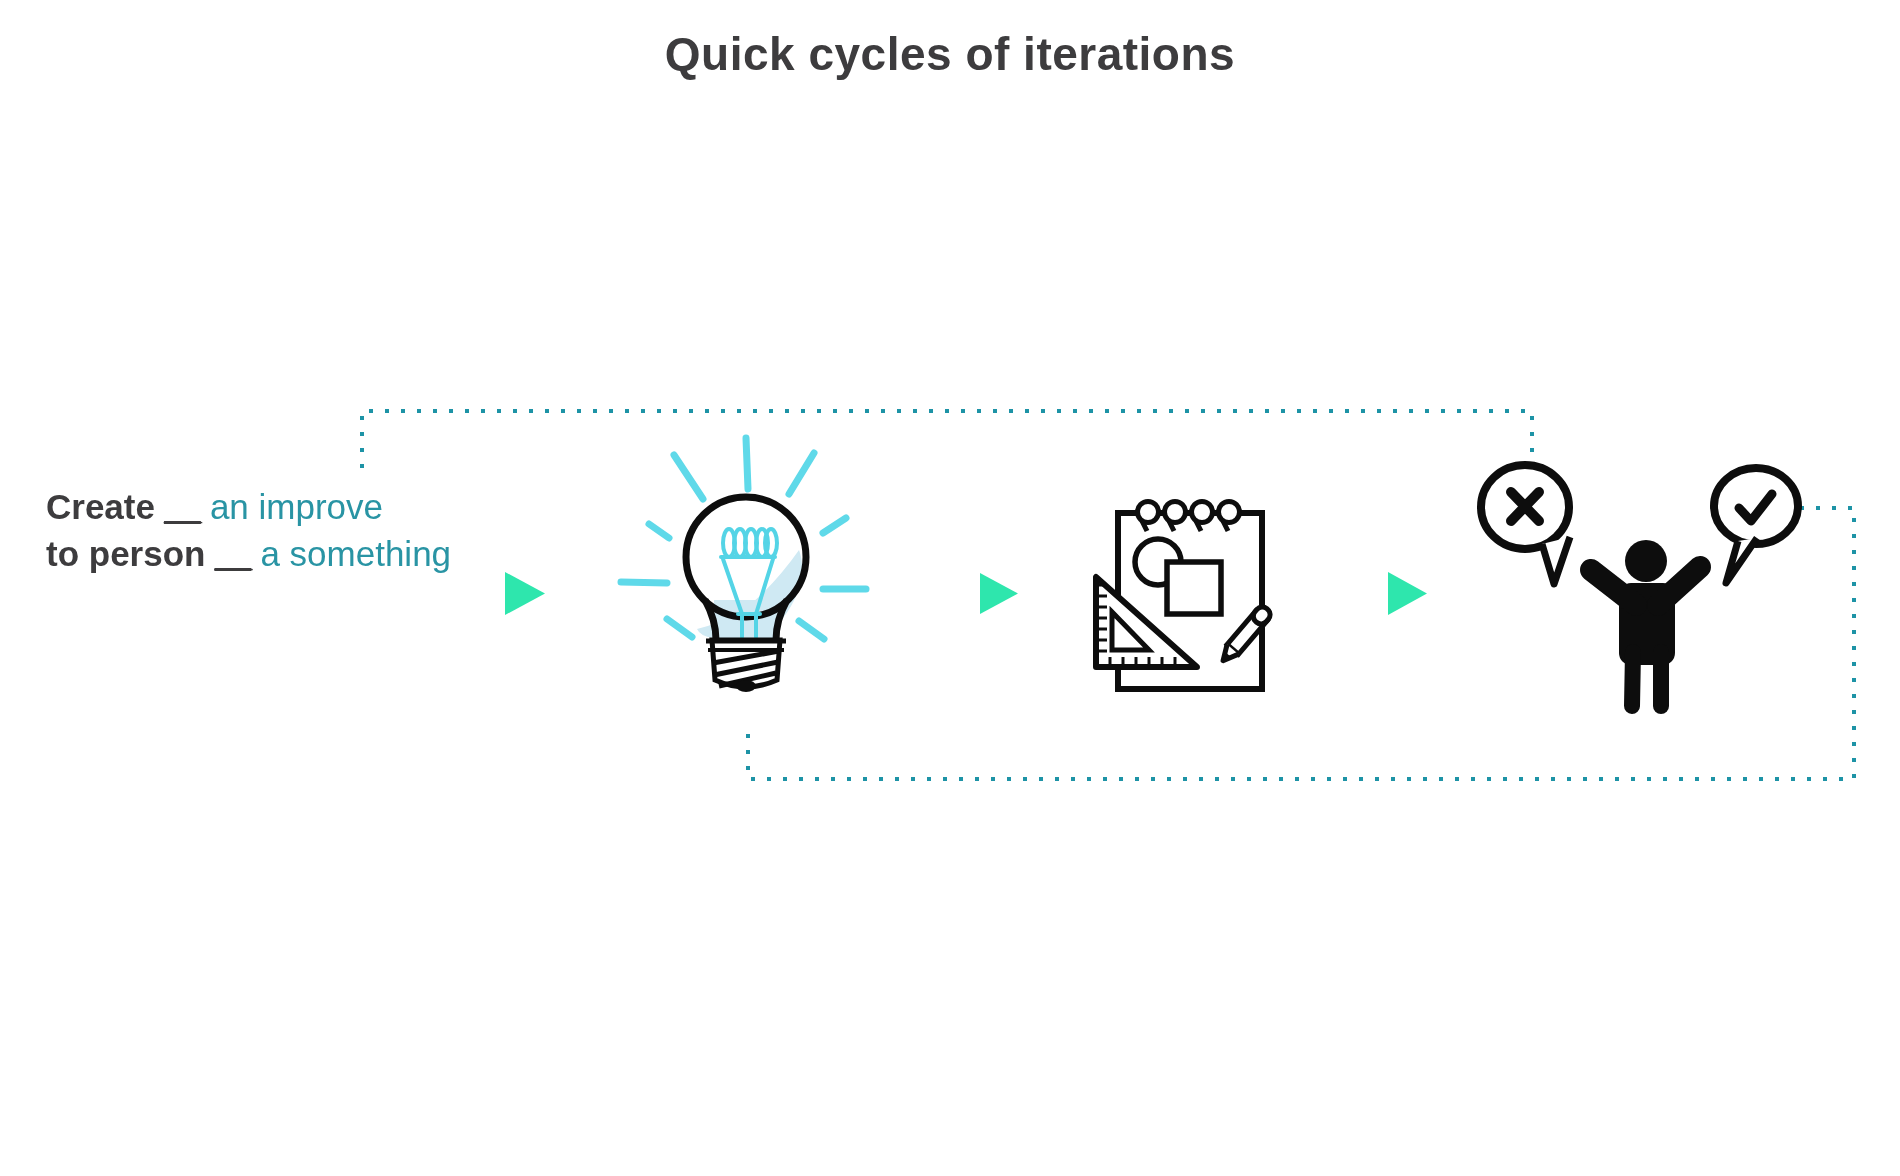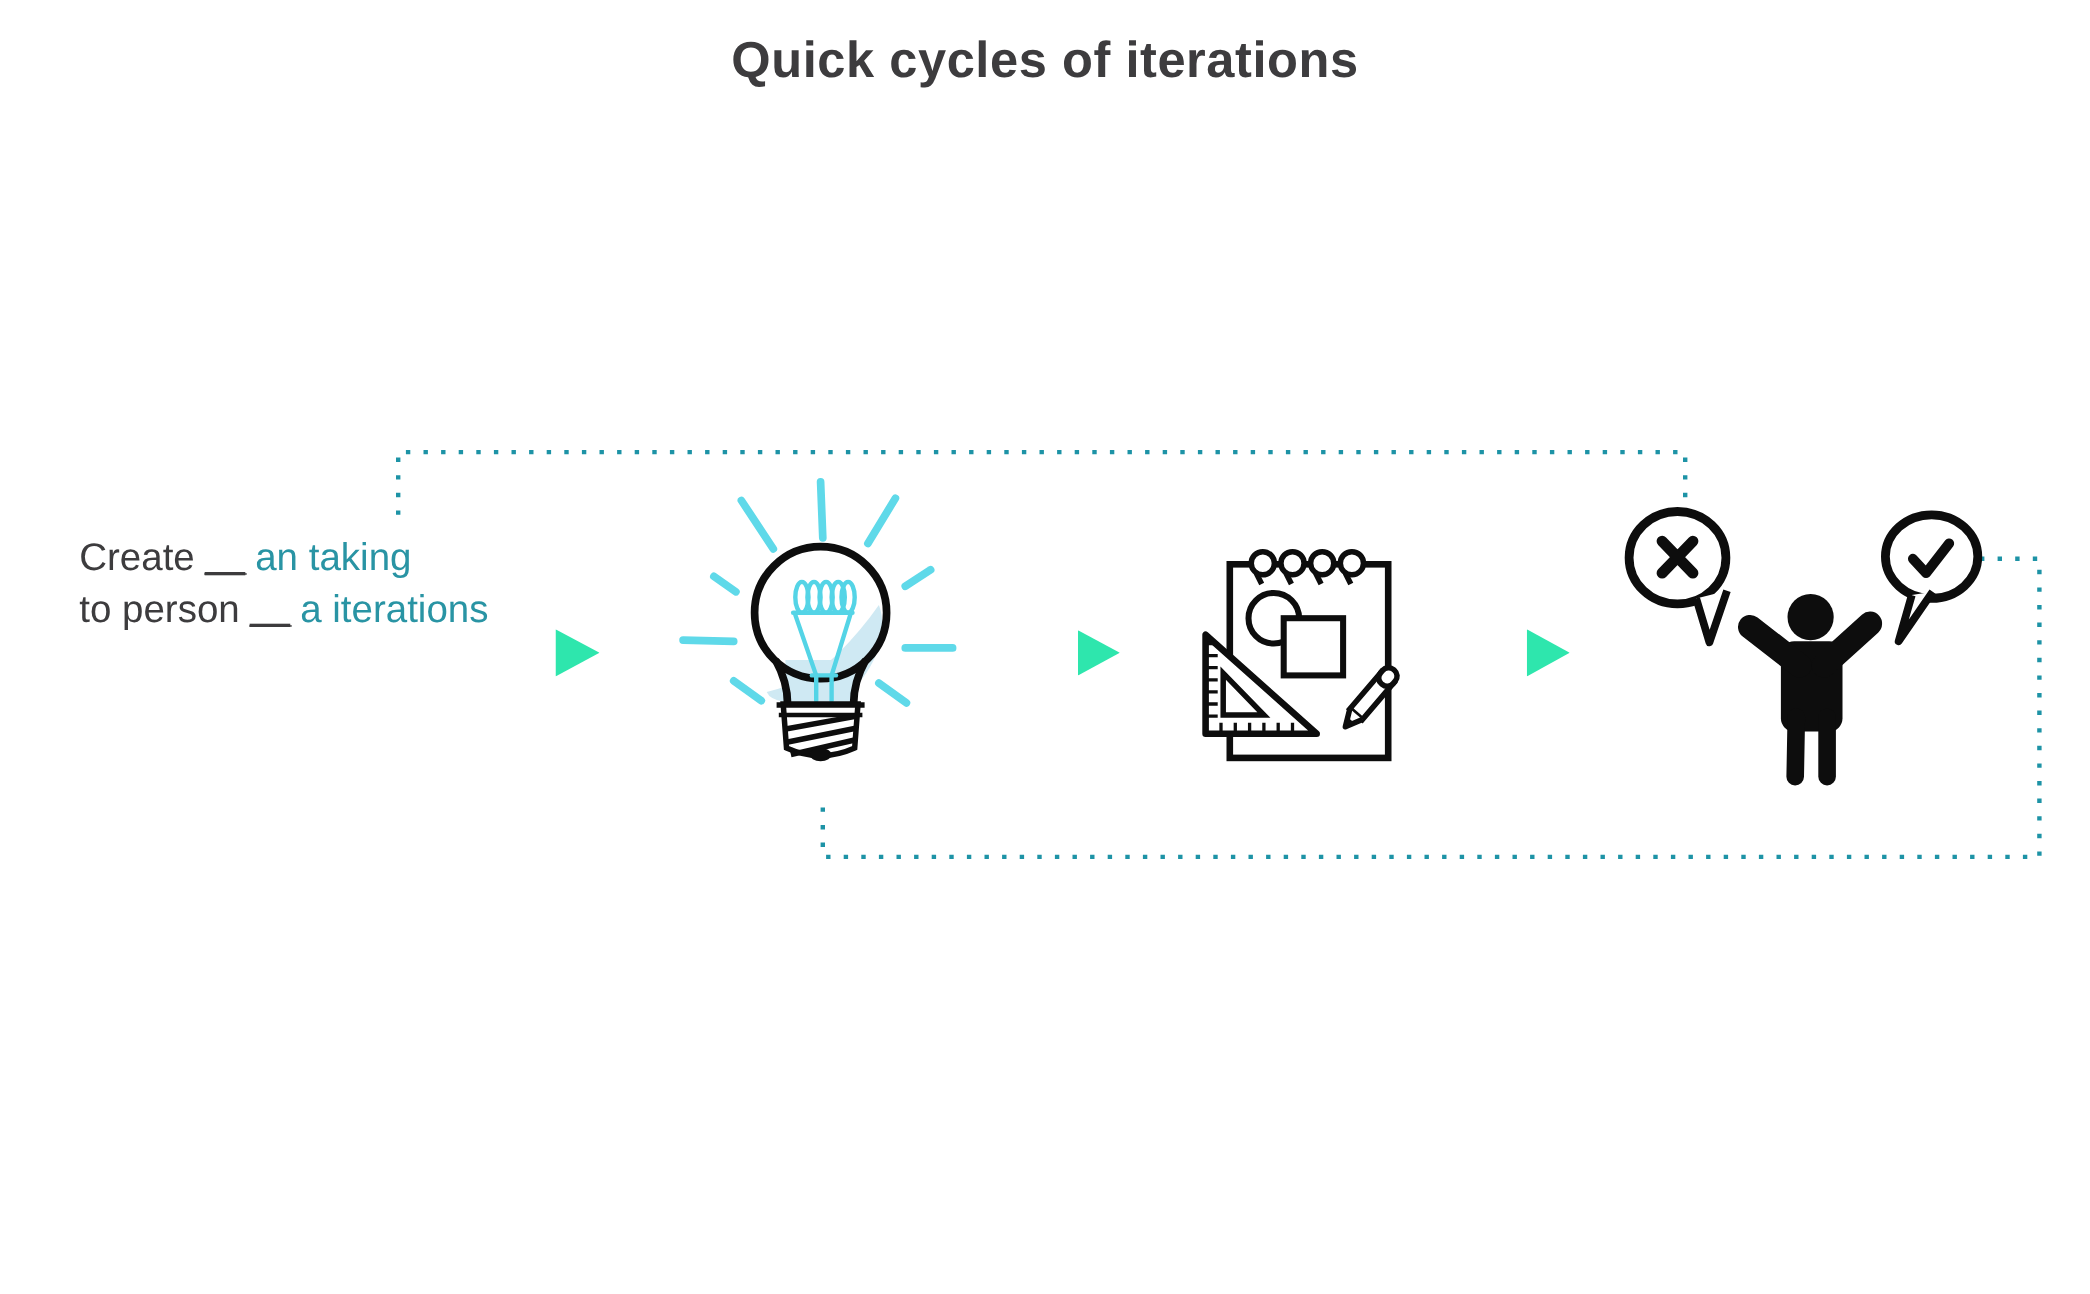--- a/index.html
+++ b/index.html
@@ -5,45 +5,45 @@
   html,body{margin:0;padding:0;background:#ffffff;}
   #canvas{position:relative;width:1900px;height:1176px;background:#ffffff;overflow:hidden;
           font-family:"Liberation Sans",sans-serif;}
 
   .title{position:absolute;top:28px;left:0;width:100%;text-align:center;
          font-weight:700;font-size:46px;line-height:52px;color:var(--dark-text);letter-spacing:.5px;}
 
   .statement{position:absolute;left:46px;top:483px;font-size:35px;line-height:47px;
              color:var(--teal-text);white-space:nowrap;}
   .statement .line{display:block;}
-  .statement .bold{color:var(--dark-text);font-weight:400;margin-left:26px;}
+  .statement .bold{color:var(--dark-text);font-weight:700;}
   .statement .gap{color:var(--dark-text);font-weight:700;margin:0 9px;letter-spacing:-1px;text-decoration:underline;}
 
   svg{position:absolute;display:block;}
   .dotpath{stroke:var(--dots);stroke-width:4;stroke-dasharray:4 12;fill:none;}
   .arrow{fill:var(--arrow);}
   .ray{stroke:var(--ray);stroke-width:7;stroke-linecap:round;fill:none;}
   .fil{stroke:var(--filament);stroke-width:4;fill:none;stroke-linecap:round;}
   .blk{stroke:var(--icon-black);fill:none;}
   .blkfill{fill:var(--icon-black);stroke:none;}
   .white{fill:#ffffff;}
 </style>
 </head>
 <body>
 
 <div id="canvas">
 
   <div class="title">Quick cycles of iterations</div>
 
   <div class="statement">
     <span class="line">
-      <span class="bold">Create</span><span class="gap">__</span><span>an taking</span>
+      <span class="bold">Create</span><span class="gap">__</span><span>an improve</span>
     </span>
     <span class="line">
-      <span class="bold">to person</span><span class="gap">__</span><span>a iterations</span>
+      <span class="bold">to person</span><span class="gap">__</span><span>a something</span>
     </span>
   </div>
 
   <svg style="left:0;top:0;" width="1900" height="1176" viewBox="0 0 1900 1176">
     <path class="dotpath" d="M362,468 L362,411 L1532,411 L1532,458"></path>
     <path class="dotpath" d="M1800,508 L1854,508 L1854,779 L748,779 L748,726"></path>
   </svg>
 
   <svg style="left:505px;top:572px;" width="40" height="43" viewBox="0 0 40 43">
     <polygon class="arrow" points="0,0 40,21.5 0,43"></polygon>

